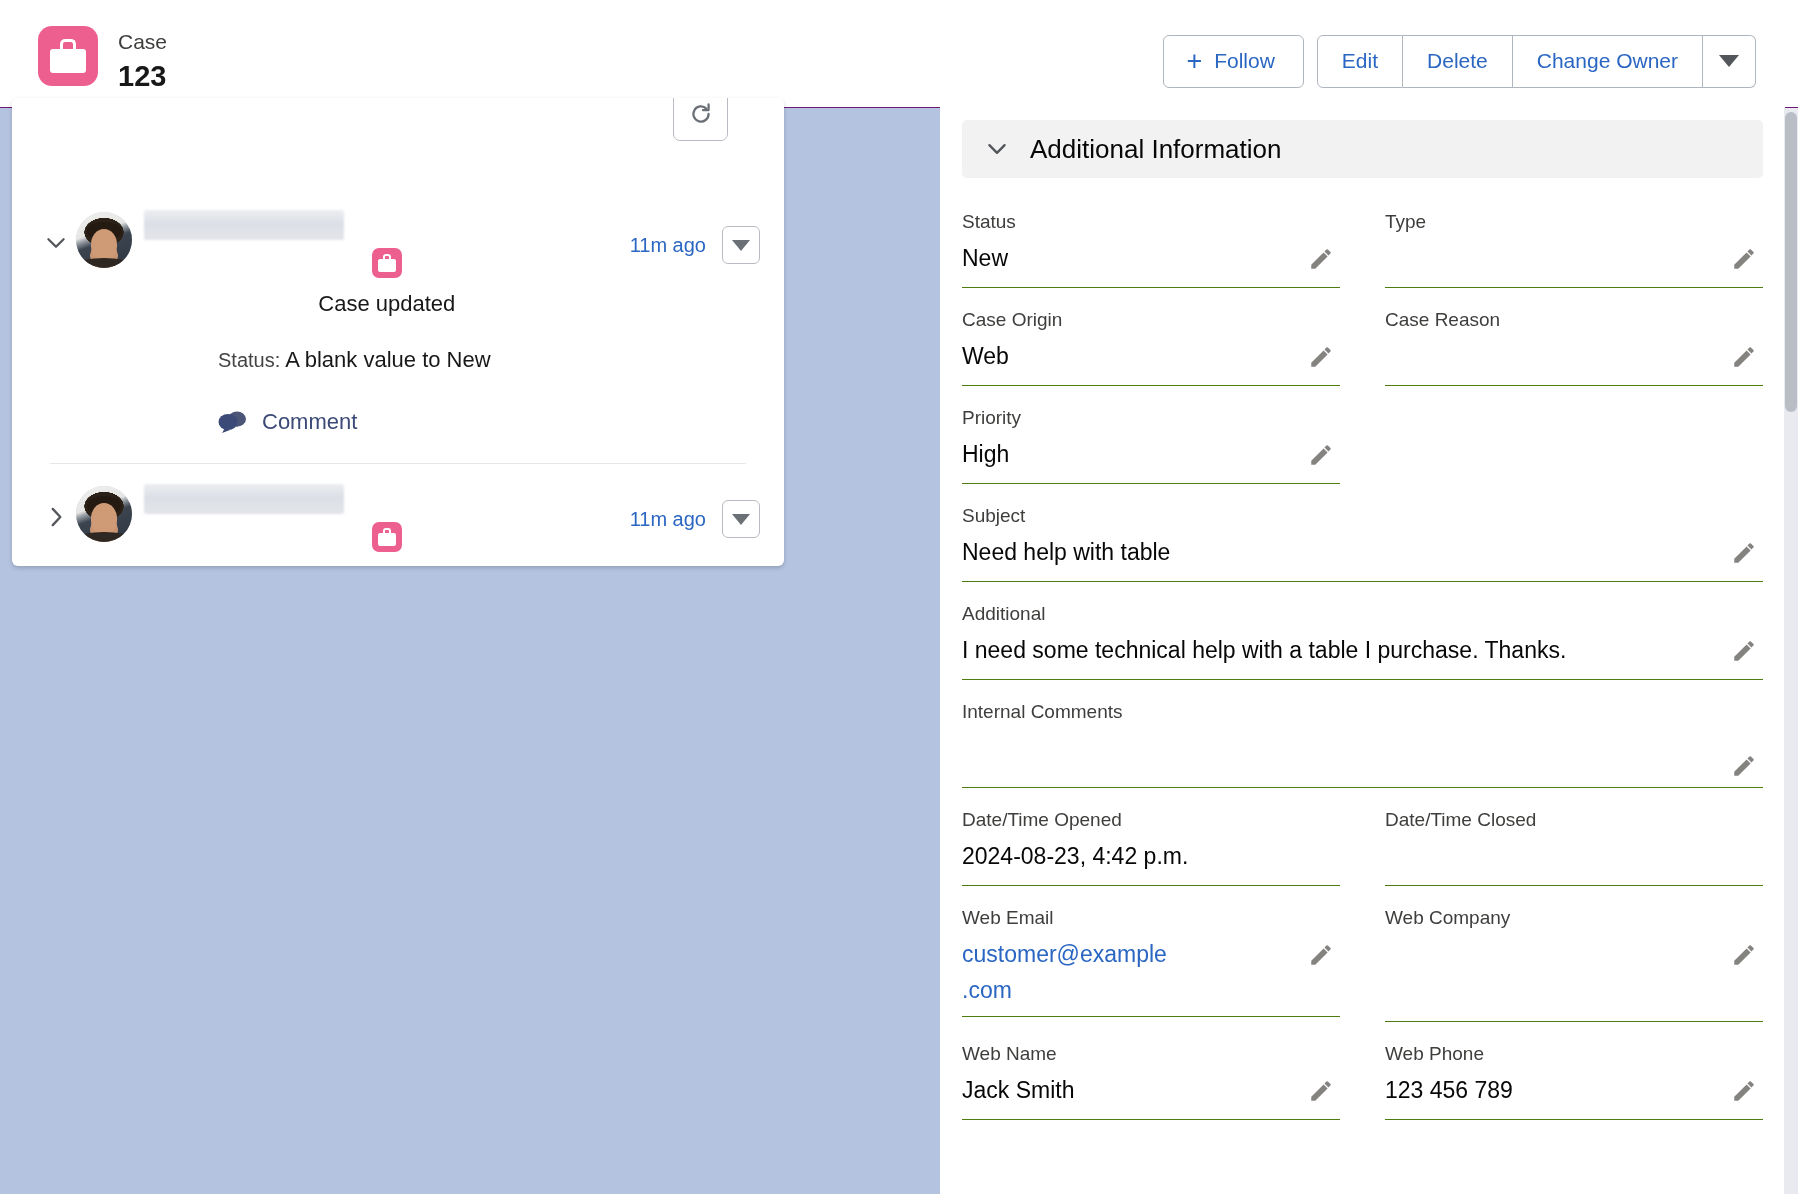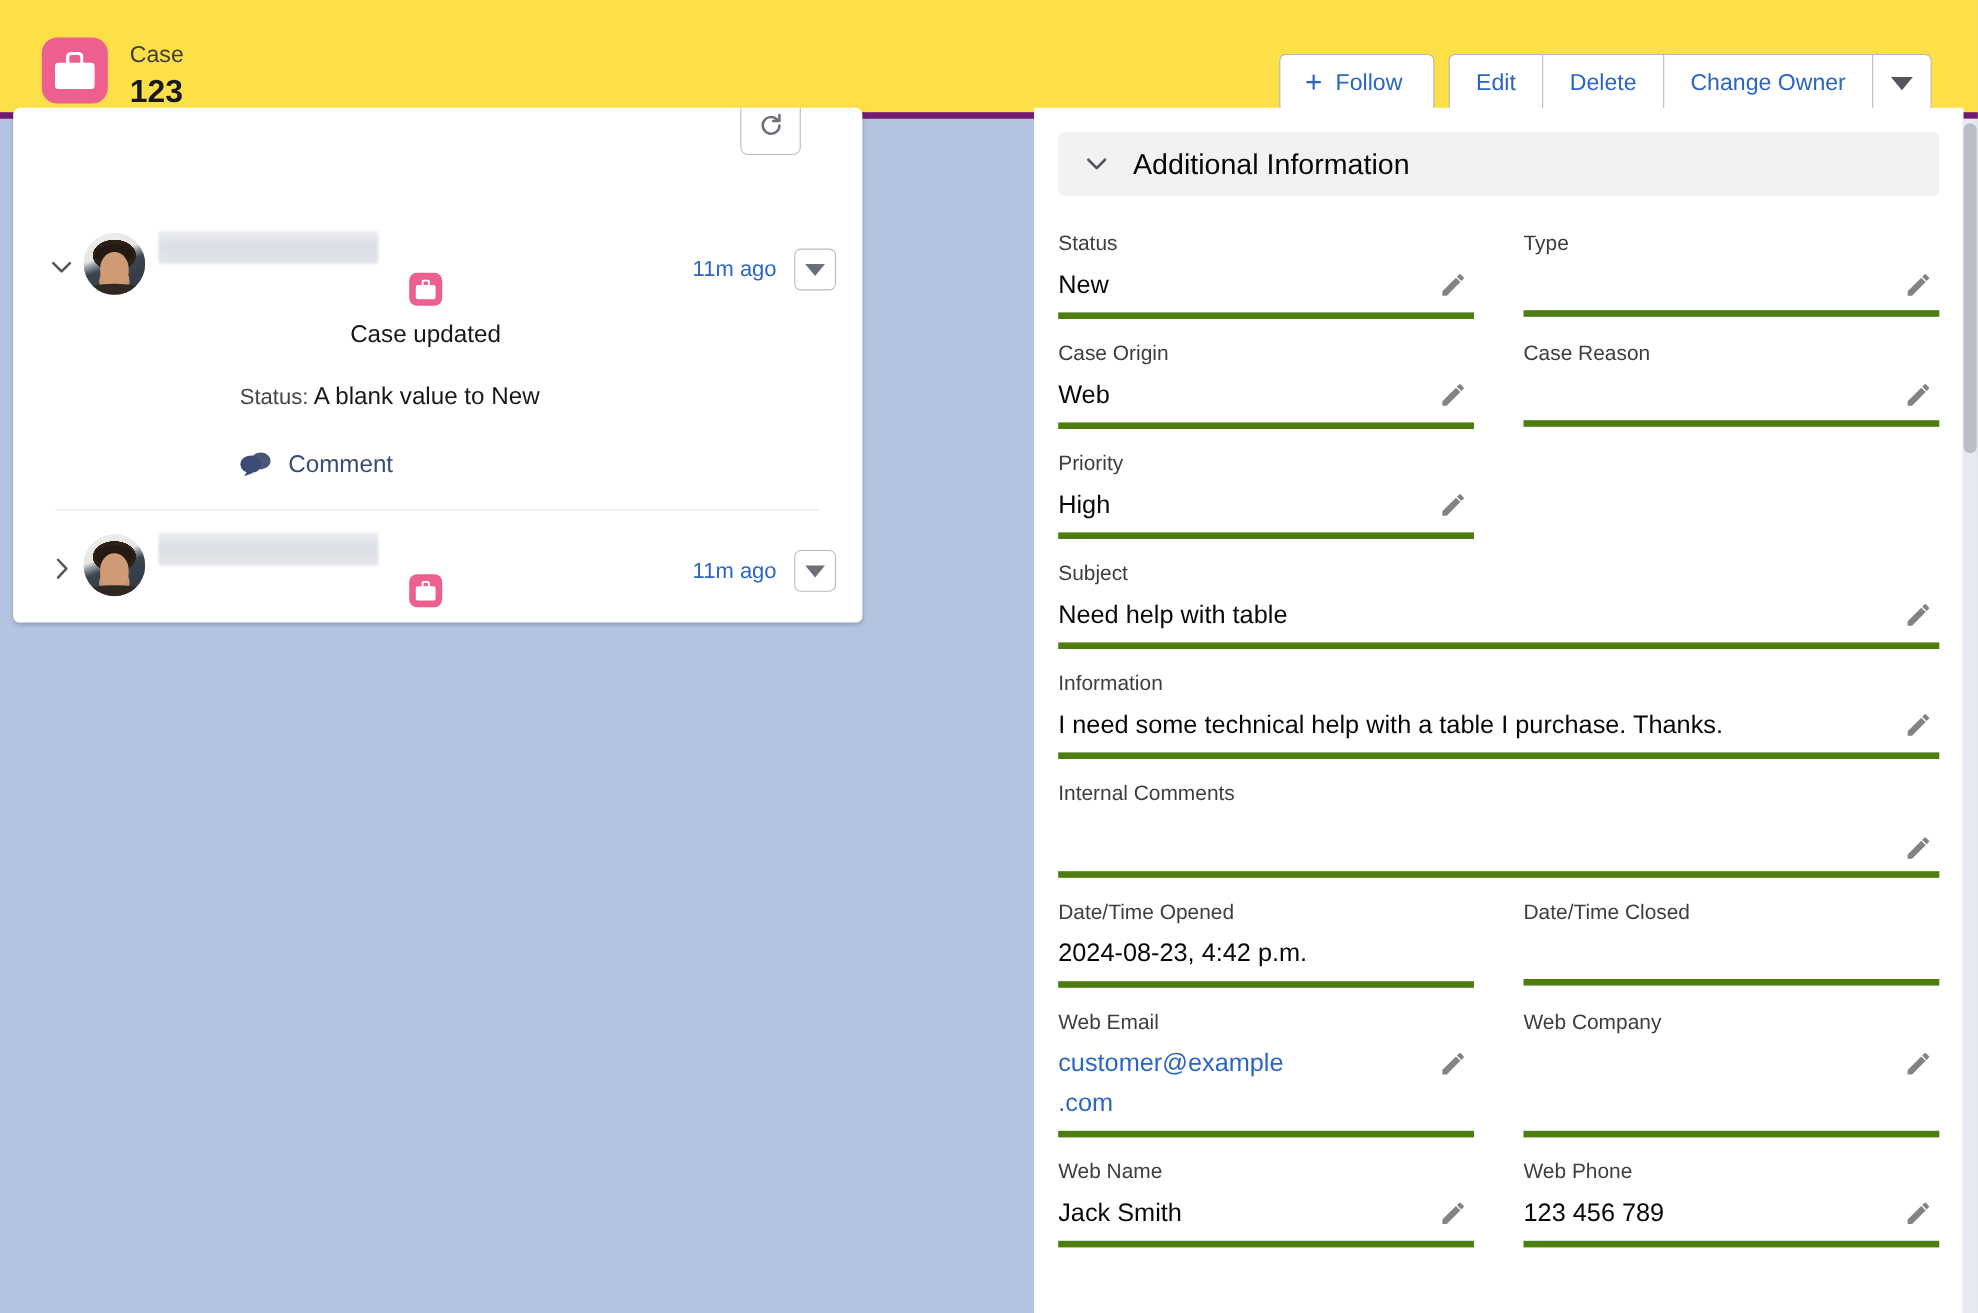--- a/index.html
+++ b/index.html
@@ -6,23 +6,23 @@
   html, body {
     width: 1798px; height: 1194px;
     font-family: "Liberation Sans", sans-serif;
     background: #b4c3e0;
     overflow: hidden;
   }
 
   
   .header {
     position: absolute; left: 0; top: 0; width: 1798px; height: 108px;
-    background: #fde047;
-    border-bottom: 6px solid #701a75;
-    display: flex; align-items: flex-end;
+    background: #ffffff;
+    border-bottom: 1px solid #701a75;
+    display: flex; align-items: center;
   }
   .hdr-left { display: flex; align-items: flex-start; padding: 10px 0 0 38px; }
   .case-icon {
     width: 60px; height: 60px; border-radius: 14px;
     background: #ec5f8f; position: relative; flex: none;
     margin-top: 3px;
   }
   .case-icon .body {
     position: absolute; left: 12px; top: 23px;
     width: 36px; height: 24px; background: #fff; border-radius: 3px;
@@ -148,21 +148,21 @@
     display: flex; align-items: center; gap: 20px; padding-left: 22px; cursor: pointer;
   }
   .section-title { font-size: 26px; color: #080707; }
   .fields { padding: 12px 22px 0 22px; }
   .frow { display: flex; gap: 45px; }
   .fcell { flex: 1; min-width: 0; padding-top: 18px; }
   .fcell.full { flex: none; width: 100%; }
   .flabel { font-size: 19px; color: #3e3e3c; line-height: 28px; }
   .fvalwrap {
     display: flex; align-items: flex-start; justify-content: space-between;
-    border-bottom: 6px solid #4d7c0f; min-height: 52px; padding: 4px 0 8px 0;
+    border-bottom: 1px solid #4d7c0f; min-height: 52px; padding: 4px 0 8px 0;
   }
   .fval { font-size: 23px; color: #080707; line-height: 36px; word-break: break-word; }
   .fval.link { color: #2a66c2; cursor: pointer; }
   .fval.empty { min-height: 30px; }
   .pencil { flex: none; margin: 6px 6px 0 10px; cursor: pointer; opacity: .85; }
 
   .scroll-track {
     position: absolute; right: 0; top: 108px; width: 14px; height: 1086px; background: #e8eaf0;
   }
   .scroll-thumb {
@@ -363,21 +363,21 @@
       <div class="flabel">Subject</div>
       <div class="fvalwrap">
         <span class="fval">Need help with table</span>
         <svg class="pencil" width="26" height="26" viewBox="0 0 24 24">
             <path d="M3 17.3V21h3.7L18.1 9.6l-3.7-3.7L3 17.3zM20.7 7a1 1 0 0 0 0-1.4l-2.3-2.3a1 1 0 0 0-1.4 0l-1.8 1.8 3.7 3.7L20.7 7z" fill="#706e6b"></path>
           </svg>
       </div>
     </div>
 
     <div class="fcell full">
-      <div class="flabel">Information</div>
+      <div class="flabel">Additional</div>
       <div class="fvalwrap">
         <span class="fval" style="max-width:640px">I need some technical help with a table I purchase. Thanks.</span>
         <svg class="pencil" width="26" height="26" viewBox="0 0 24 24">
             <path d="M3 17.3V21h3.7L18.1 9.6l-3.7-3.7L3 17.3zM20.7 7a1 1 0 0 0 0-1.4l-2.3-2.3a1 1 0 0 0-1.4 0l-1.8 1.8 3.7 3.7L20.7 7z" fill="#706e6b"></path>
           </svg>
       </div>
     </div>
 
     <div class="fcell full">
       <div class="flabel">Internal Comments</div>

